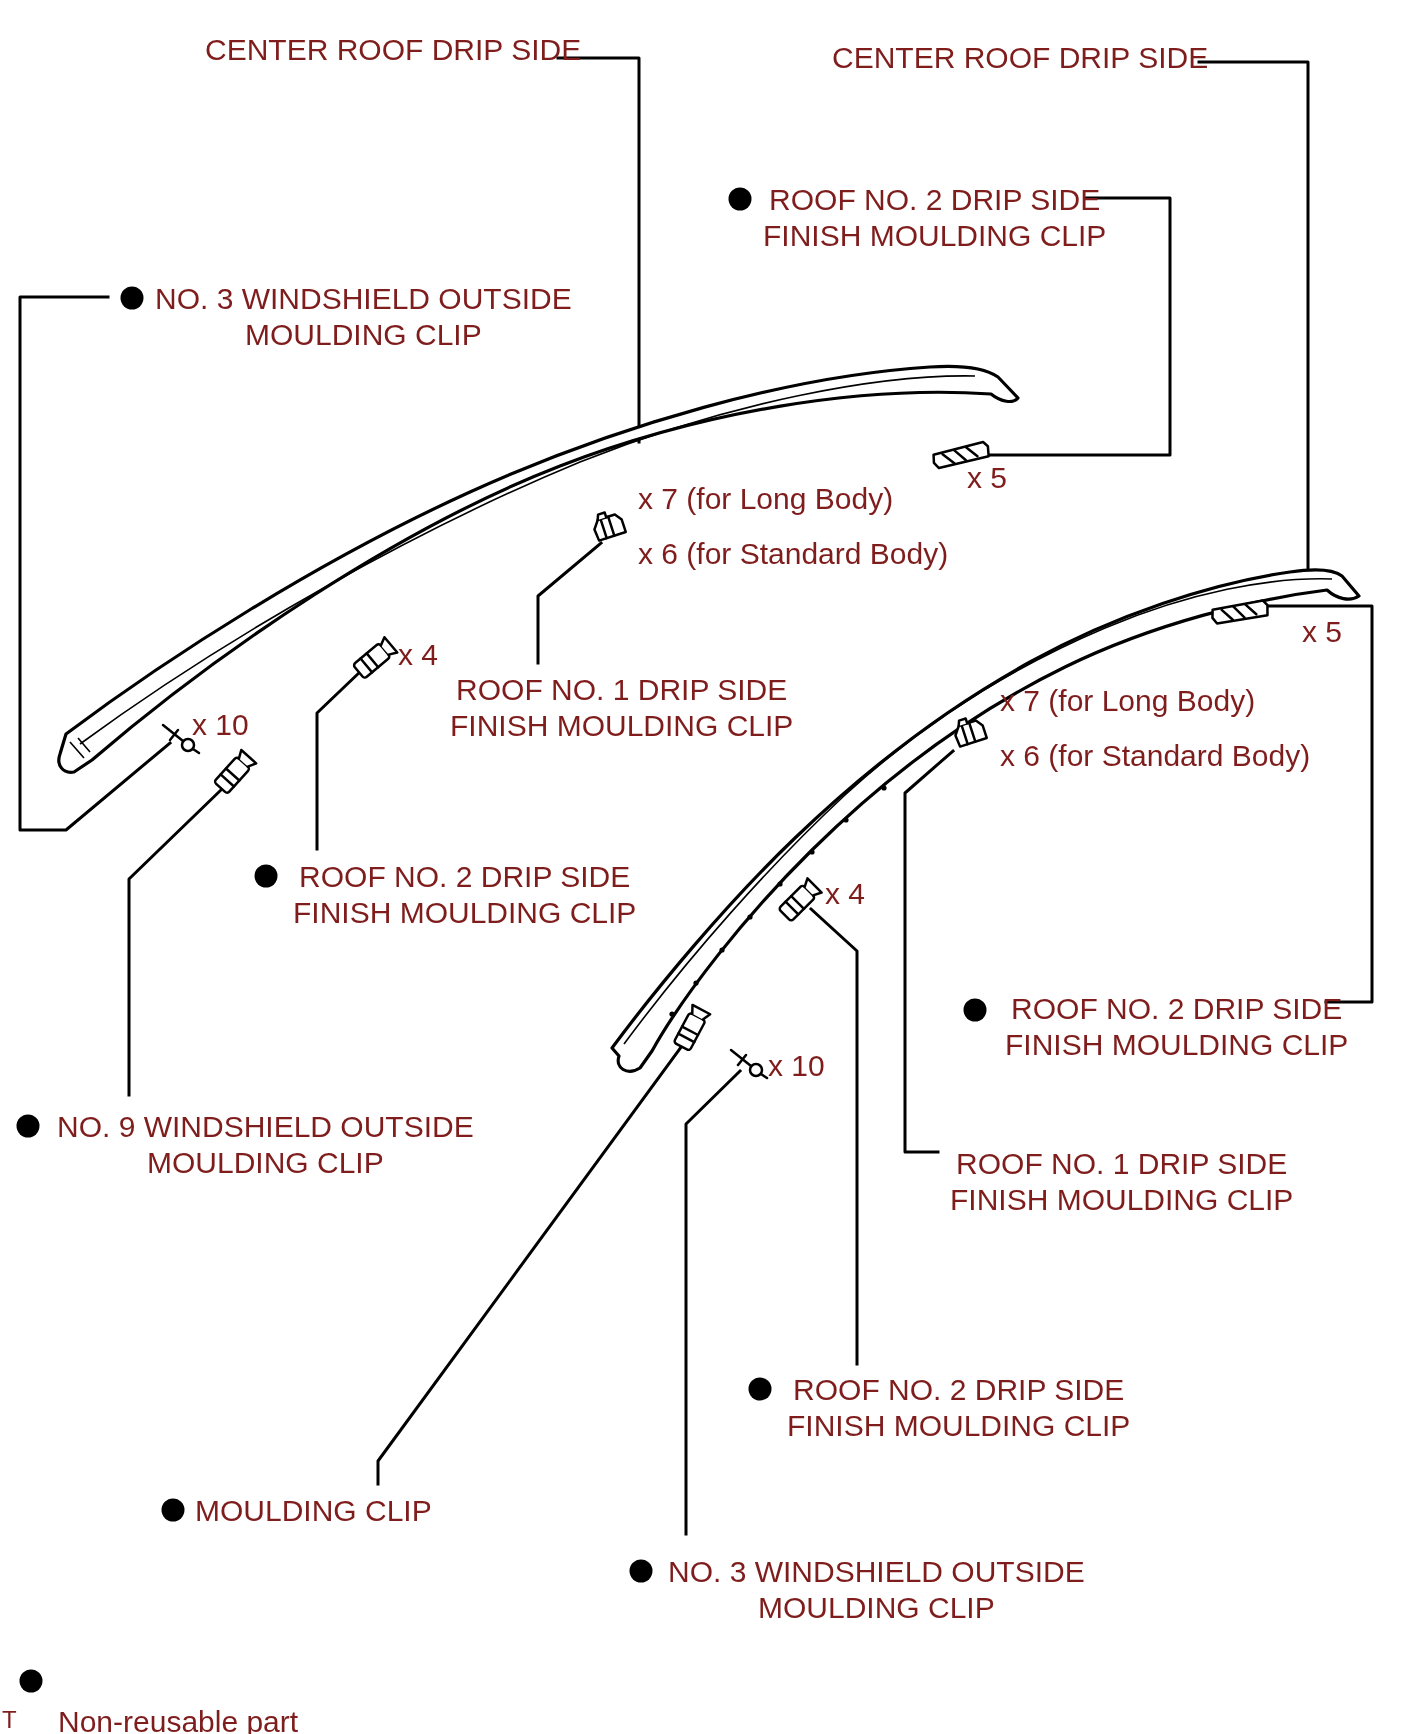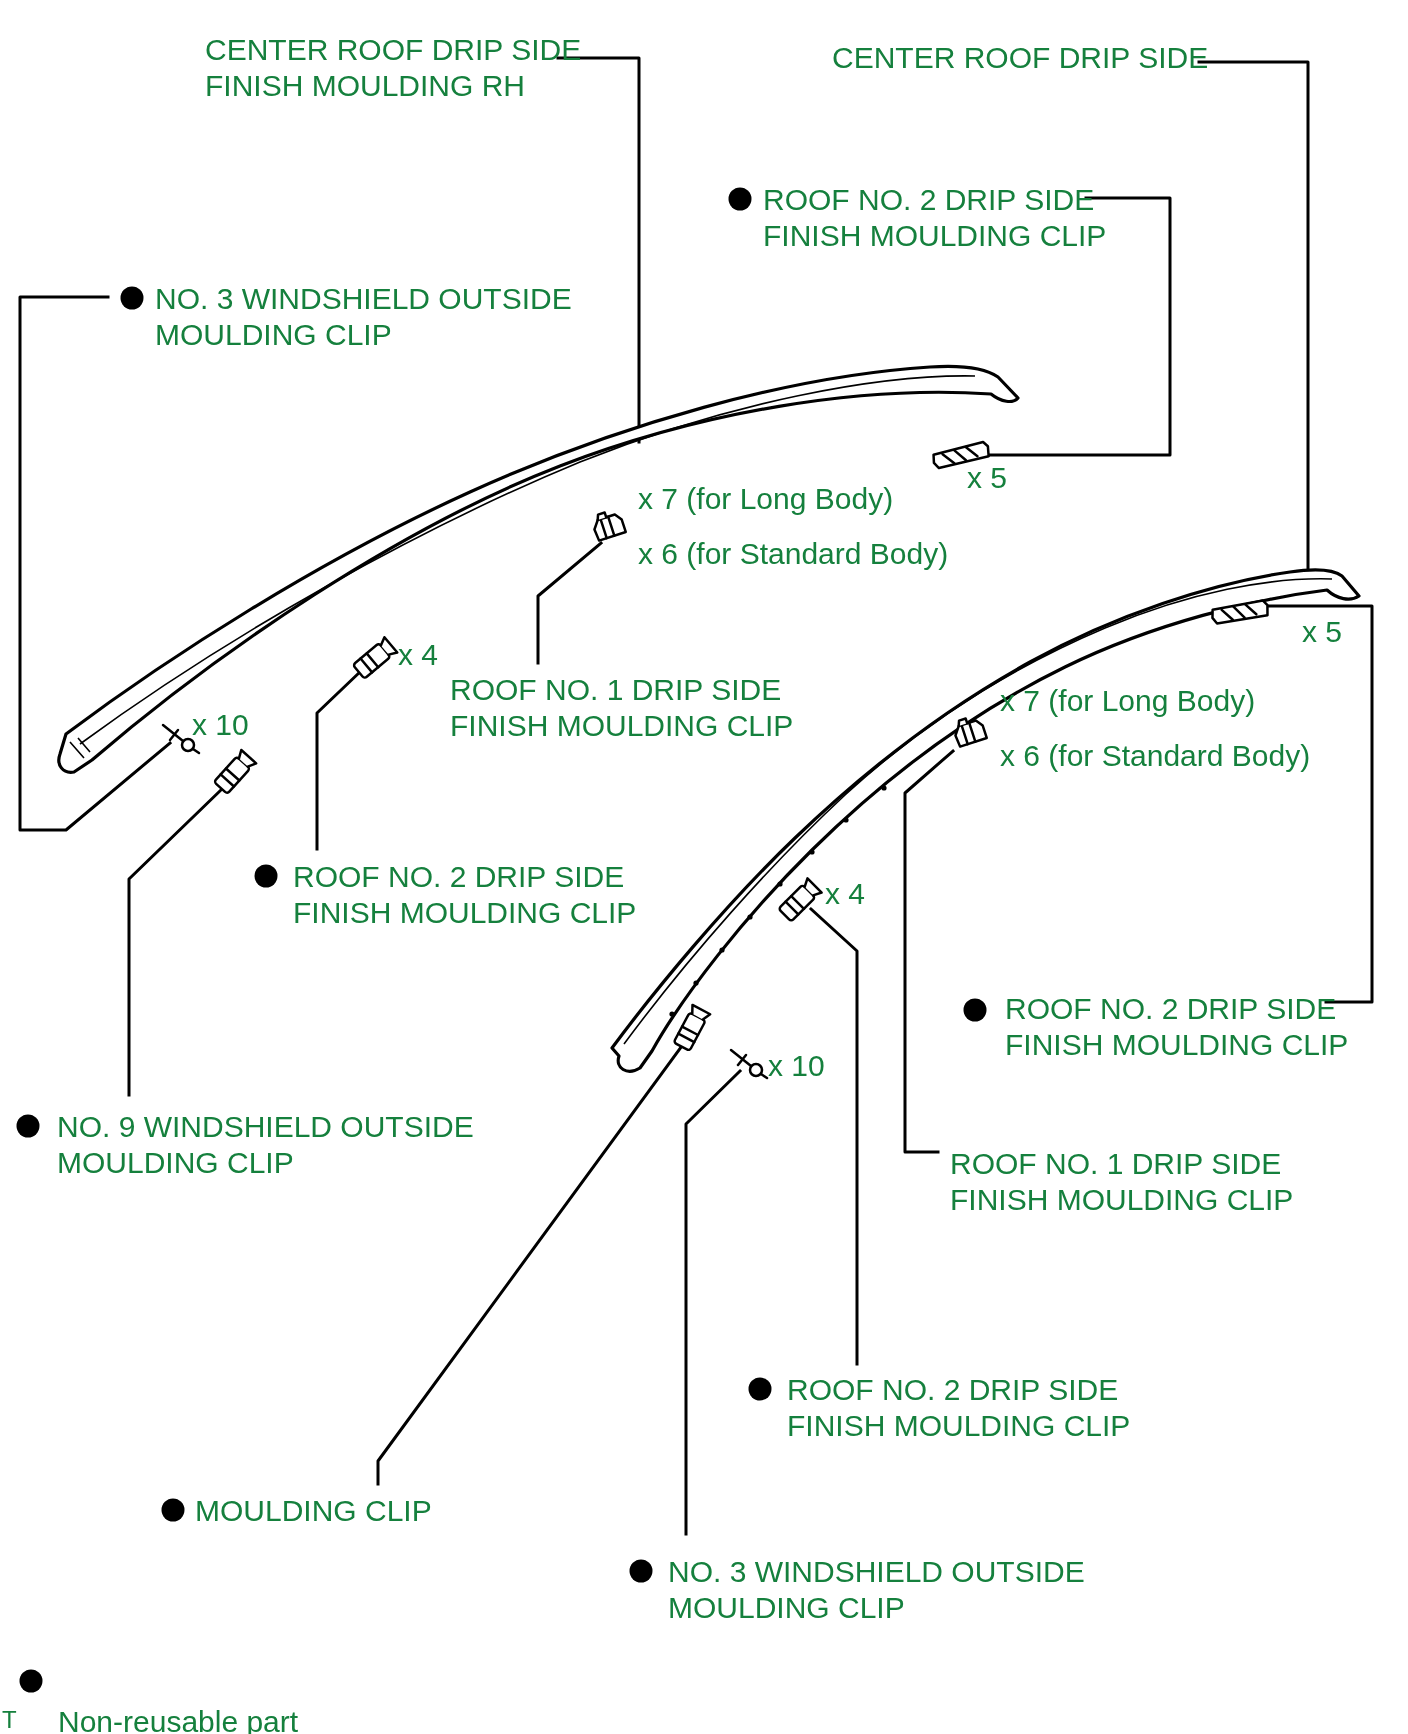--- a/index.html
+++ b/index.html
@@ -1,17 +1,17 @@
 <!DOCTYPE html>
 <html><head>
 <meta charset="utf-8">
 <style>
   html,body{margin:0;padding:0;background:#fff;}
   .canvas{position:relative;width:1408px;height:1734px;background:#ffffff;overflow:hidden;
-          font-family:"Liberation Sans",sans-serif;color:#15803d;}
+          font-family:"Liberation Sans",sans-serif;color:#7f1d1d;text-align:center;}
   svg.diagram{position:absolute;left:0;top:0;}
   .lbl{position:absolute;font-size:30px;line-height:36px;white-space:nowrap;letter-spacing:0;}
   .bullet{position:absolute;width:23px;height:23px;background:#000;border-radius:50%;
           transform:translate(-50%,-50%);}
   .qty{position:absolute;font-size:30px;line-height:34px;white-space:nowrap;}
   .footer-mark{position:absolute;font-size:24px;line-height:24px;}
   .stroke{fill:none;stroke:#000;stroke-width:3;stroke-linecap:square;stroke-linejoin:round;}
   .thin{fill:none;stroke:#000;stroke-width:1.6;}
   .part{fill:#fff;stroke:#000;stroke-width:3.2;stroke-linejoin:round;}
   .icon{fill:#fff;stroke:#000;stroke-width:2.5;stroke-linejoin:round;stroke-linecap:round;}
@@ -119,21 +119,20 @@
     <use href="#clipA" transform="translate(691,1029) rotate(-62)"></use>
     <use href="#clipA" transform="translate(799,901) rotate(-45)"></use>
     <use href="#clipB" transform="translate(961,455) rotate(-10)"></use>
     <use href="#clipB" transform="translate(1240,612) rotate(-6)"></use>
     <use href="#clipC" transform="translate(609,529) rotate(-18)"></use>
     <use href="#clipC" transform="translate(970,735) rotate(-18)"></use>
   </svg>
 
   <div class="lbl" style="left:205px;top:32px;">
     <div>CENTER ROOF DRIP SIDE</div>
-    <div>FINISH MOULDING RH</div>
   </div>
 
   <div class="lbl" style="left:832px;top:40px;">
     <div>CENTER ROOF DRIP SIDE</div>
   </div>
 
   <span class="bullet" style="left:740px;top:199px;"></span>
   <div class="lbl" style="left:763px;top:182px;">
     <div>ROOF NO. 2 DRIP SIDE</div>
     <div>FINISH MOULDING CLIP</div>

